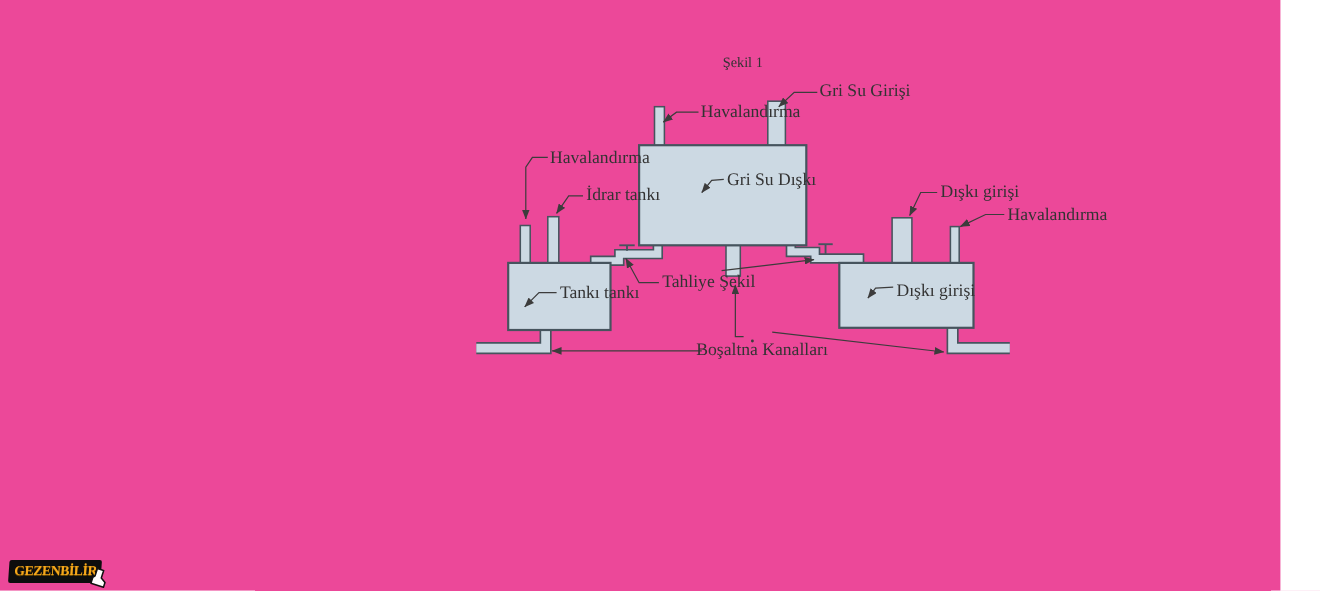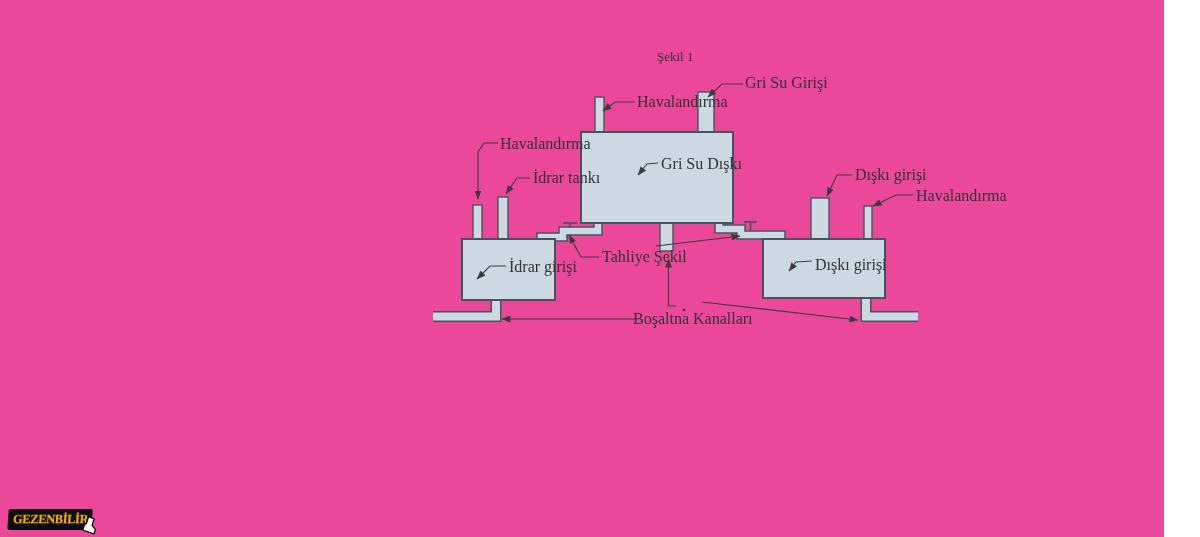--- a/index.html
+++ b/index.html
@@ -102,21 +102,21 @@
   </svg>
 
   <div class="lbl title" style="left:657px; top:49px;">Şekil 1</div>
   <div class="lbl" style="left:745px; top:75px;">Gri Su Girişi</div>
   <div class="lbl" style="left:637px; top:94px;">Havalandırma</div>
   <div class="lbl" style="left:500px; top:136px;">Havalandırma</div>
   <div class="lbl" style="left:533px; top:170px;">İdrar tankı</div>
   <div class="lbl" style="left:661px; top:156px;">Gri Su Dışkı</div>
   <div class="lbl" style="left:855px; top:167px;">Dışkı girişi</div>
   <div class="lbl" style="left:916px; top:188px;">Havalandırma</div>
-  <div class="lbl" style="left:509px; top:259px;">İdrar girişi</div>
+  <div class="lbl" style="left:509px; top:259px;">Tankı tankı</div>
   <div class="lbl" style="left:815px; top:257px;">Dışkı girişi</div>
   <div class="lbl" style="left:602px; top:249px;">Tahliye Şekil</div>
   <div class="lbl" style="left:633px; top:311px;">Boşaltna Kanalları</div>
 
   <div class="watermark">
     <span class="wm-badge">GEZENBİLİR</span>
     <span class="wm-boot">
       <svg width="15" height="17" viewBox="0 0 15 17">
         <path d="M3,1 L9,1 L9,8 L13.5,11 L13.5,15.5 L1.5,15.5 L1.5,10 L3,8 Z" fill="#ffffff" stroke="#111111" stroke-width="1.4" stroke-linejoin="round"></path>
       </svg>

